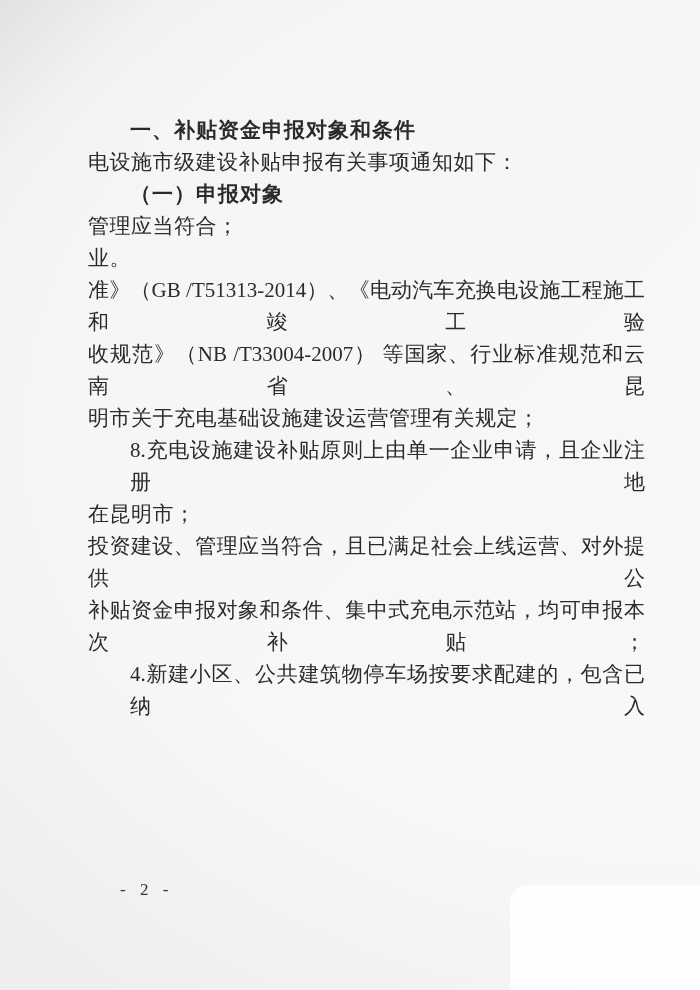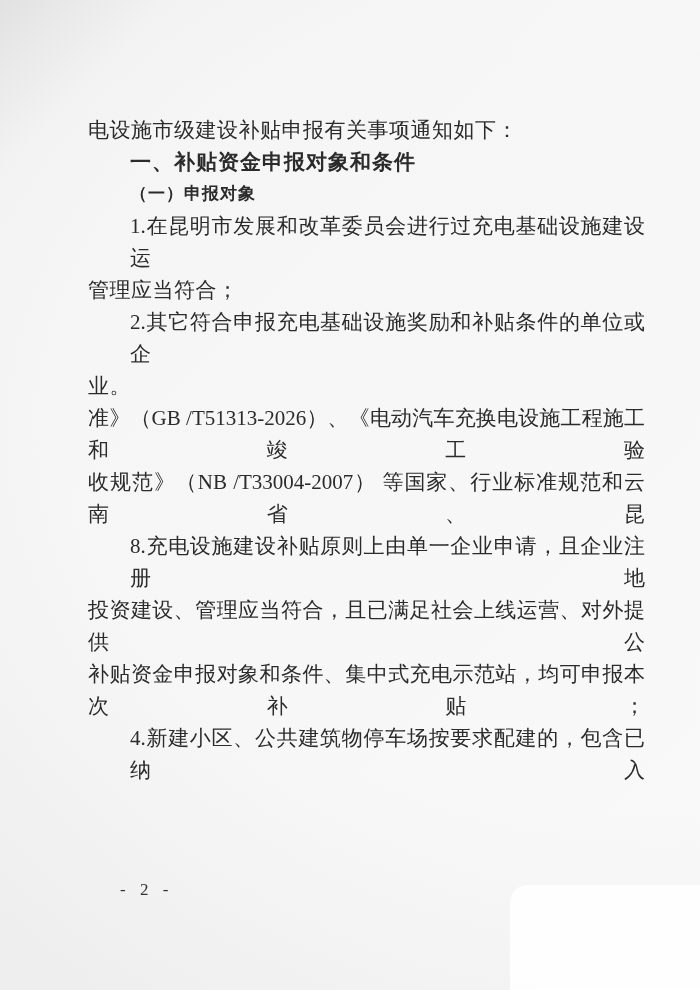--- a/index.html
+++ b/index.html
@@ -43,21 +43,21 @@
   }
   .line.h1 {
     font-family: "Liberation Sans", "DejaVu Sans", sans-serif;
     font-weight: bold;
     font-size: 21px;
     letter-spacing: 1px;
   }
   .line.h2 {
     font-family: "Liberation Serif", "DejaVu Serif", serif;
     font-weight: bold;
-    font-size: 17px;
+    font-size: 21px;
     letter-spacing: 1px;
   }
   .page-number {
     position: absolute;
     left: 120px;
     top: 880px;
     font-size: 17px;
     letter-spacing: 5px;
     color: #333;
     font-family: "Liberation Serif", "DejaVu Serif", serif;
@@ -71,30 +71,30 @@
     background: #ffffff;
     border-radius: 18px 0 0 0;
     opacity: 0.85;
   }
 </style>
 </head>
 <body>
 
 <div class="page">
   <div class="text-column">
+      <div class="line h1 indent">一、补贴资金申报对象和条件</div>
       <div class="line body">电设施市级建设补贴申报有关事项通知如下：</div>
-      <div class="line h1 indent">一、补贴资金申报对象和条件</div>
       <div class="line h2 indent">（一）申报对象</div>
-      <div class="line body indent stretch">1.在昆明市发展和改革委员会进行过充电基础设施建设运</div>
       <div class="line body">管理应当符合；</div>
-      <div class="line body indent stretch">2.其它符合申报充电基础设施奖励和补贴条件的单位或企</div>
       <div class="line body">业。</div>
-      <div class="line body stretch">准》（GB /T51313-2026）、《电动汽车充换电设施工程施工和竣工验</div>
+      <div class="line body stretch">准》（GB /T51313-2014）、《电动汽车充换电设施工程施工和竣工验</div>
       <div class="line body stretch">收规范》（NB /T33004-2007） 等国家、行业标准规范和云南省、昆</div>
+      <div class="line body">明市关于充电基础设施建设运营管理有关规定；</div>
       <div class="line body indent stretch">8.充电设施建设补贴原则上由单一企业申请，且企业注册地</div>
+      <div class="line body">在昆明市；</div>
       <div class="line body stretch">投资建设、管理应当符合，且已满足社会上线运营、对外提供公</div>
       <div class="line body stretch">补贴资金申报对象和条件、集中式充电示范站，均可申报本次补贴；</div>
       <div class="line body indent stretch">4.新建小区、公共建筑物停车场按要求配建的，包含已纳入</div>
     </div>
 
   <div class="page-number">- 2 -</div>
 
   <div class="scan-artifact"></div>
 </div>
 

